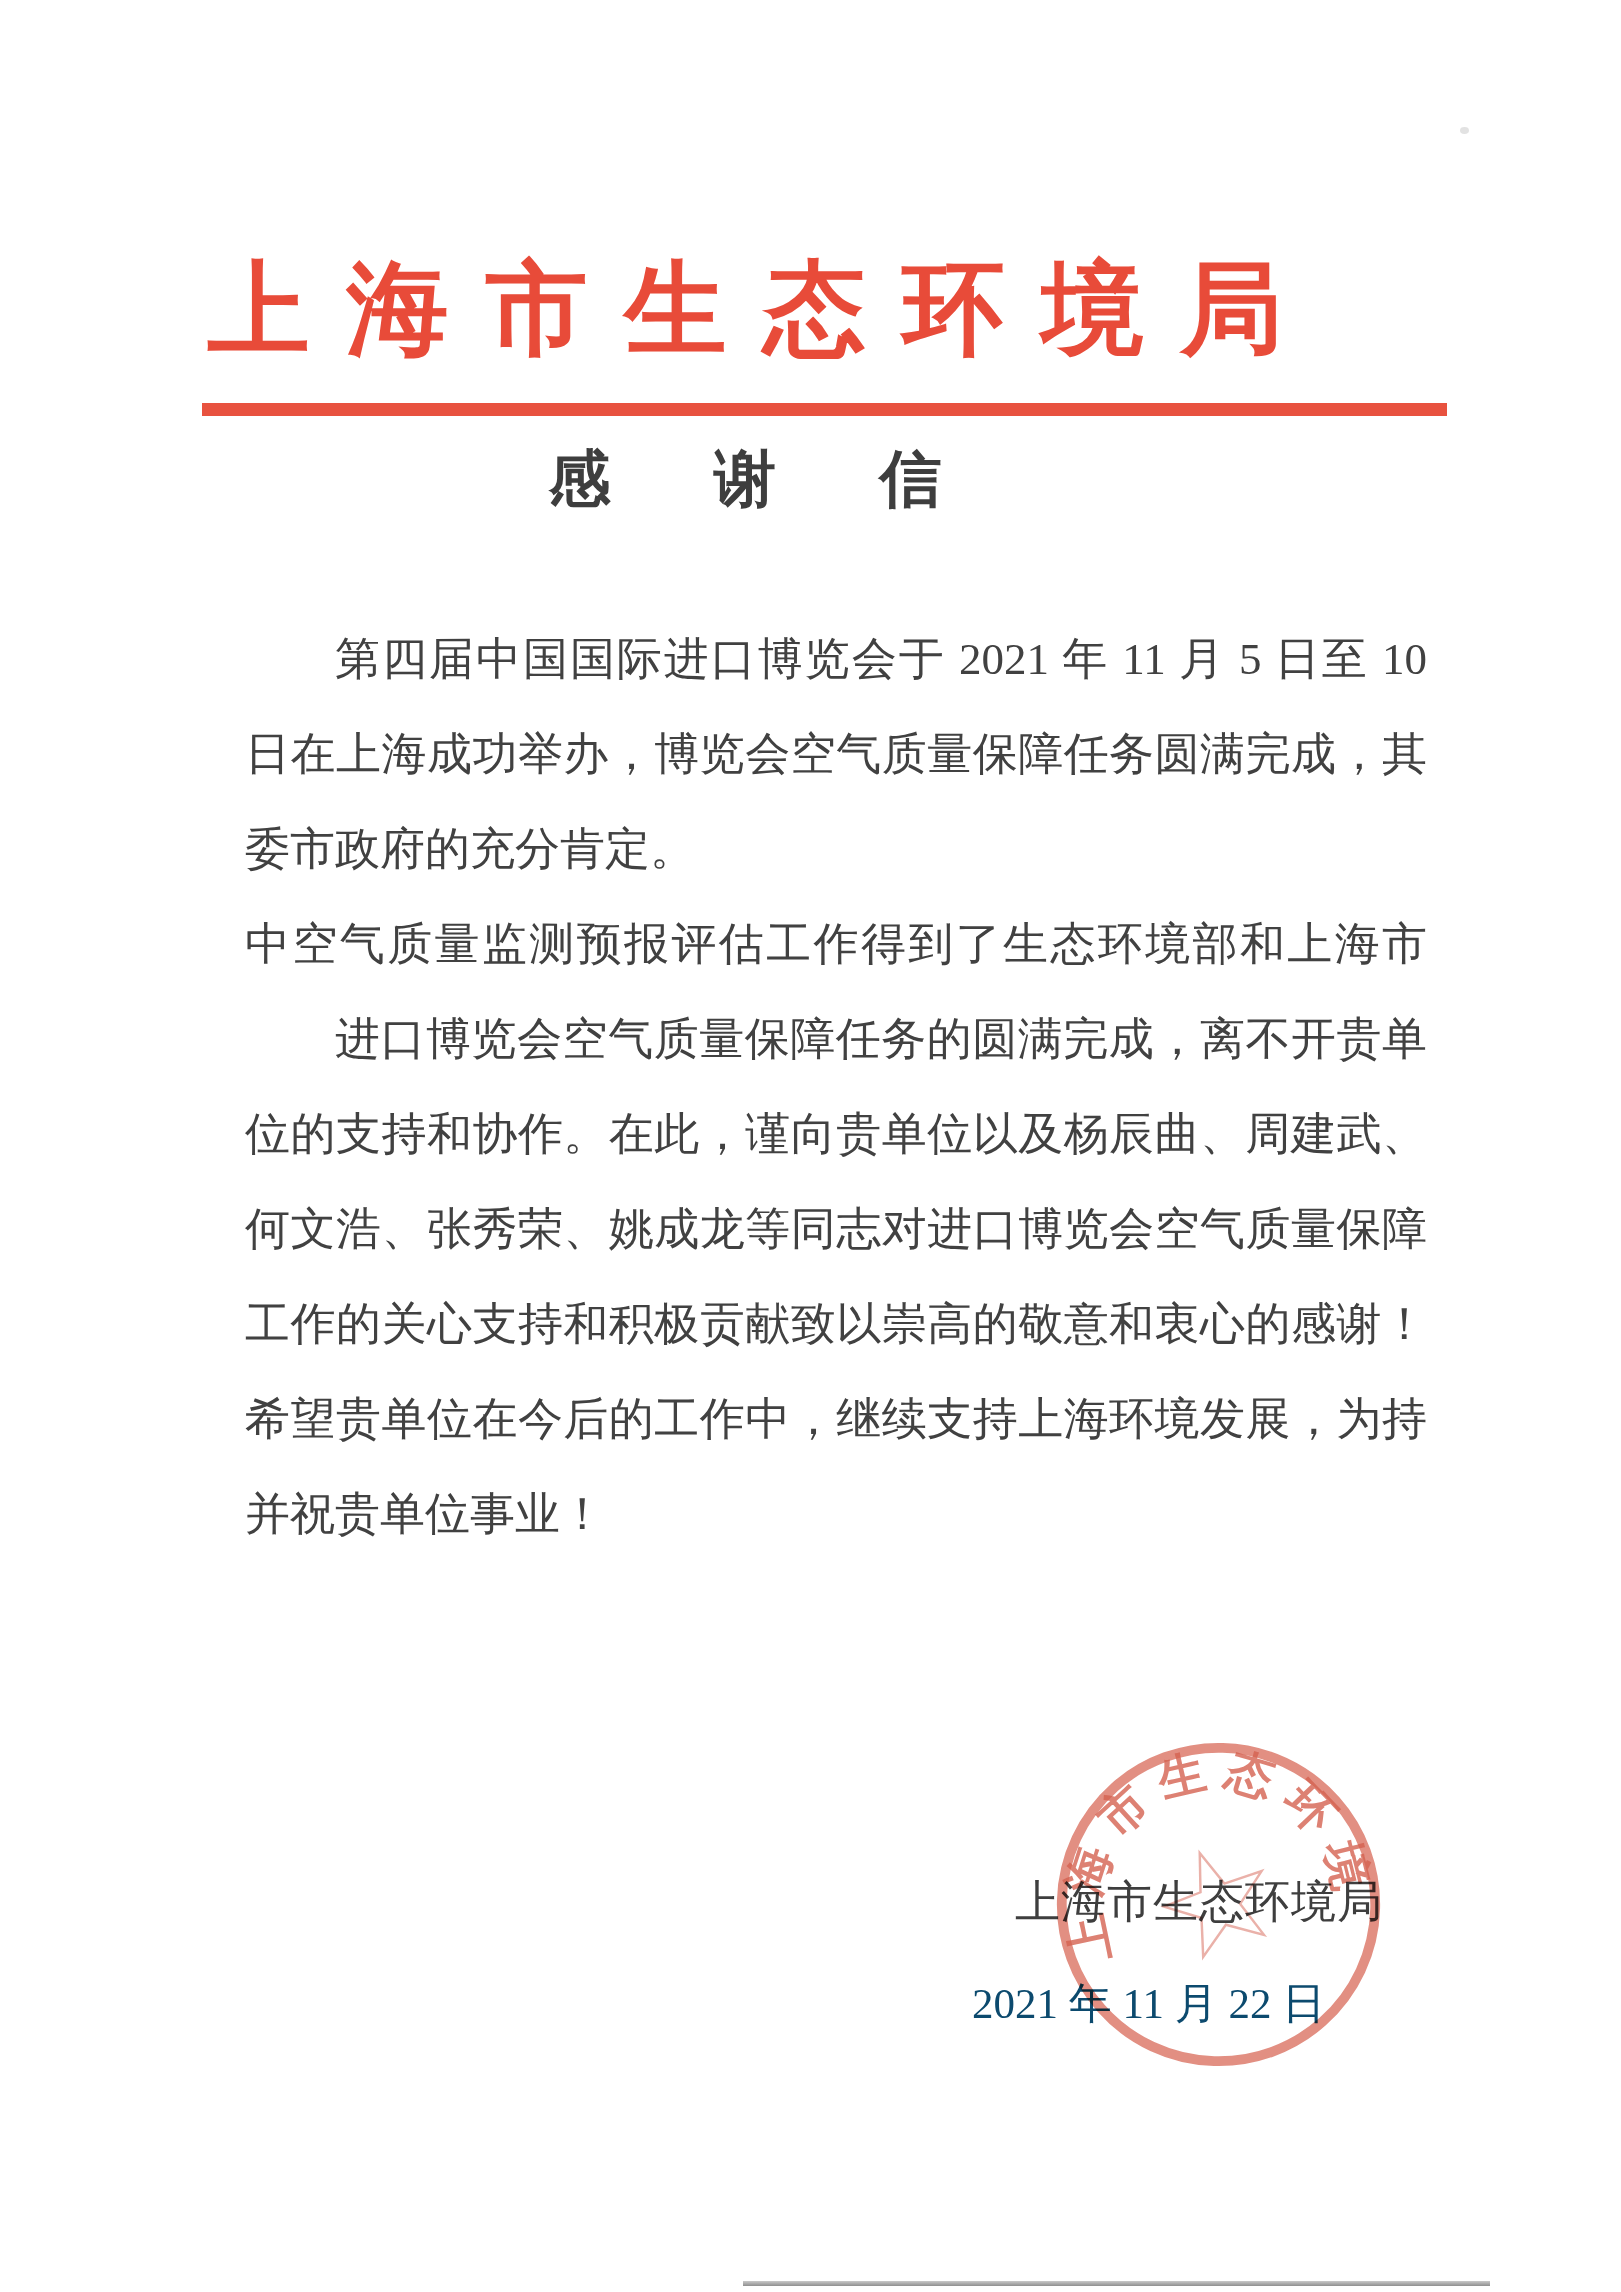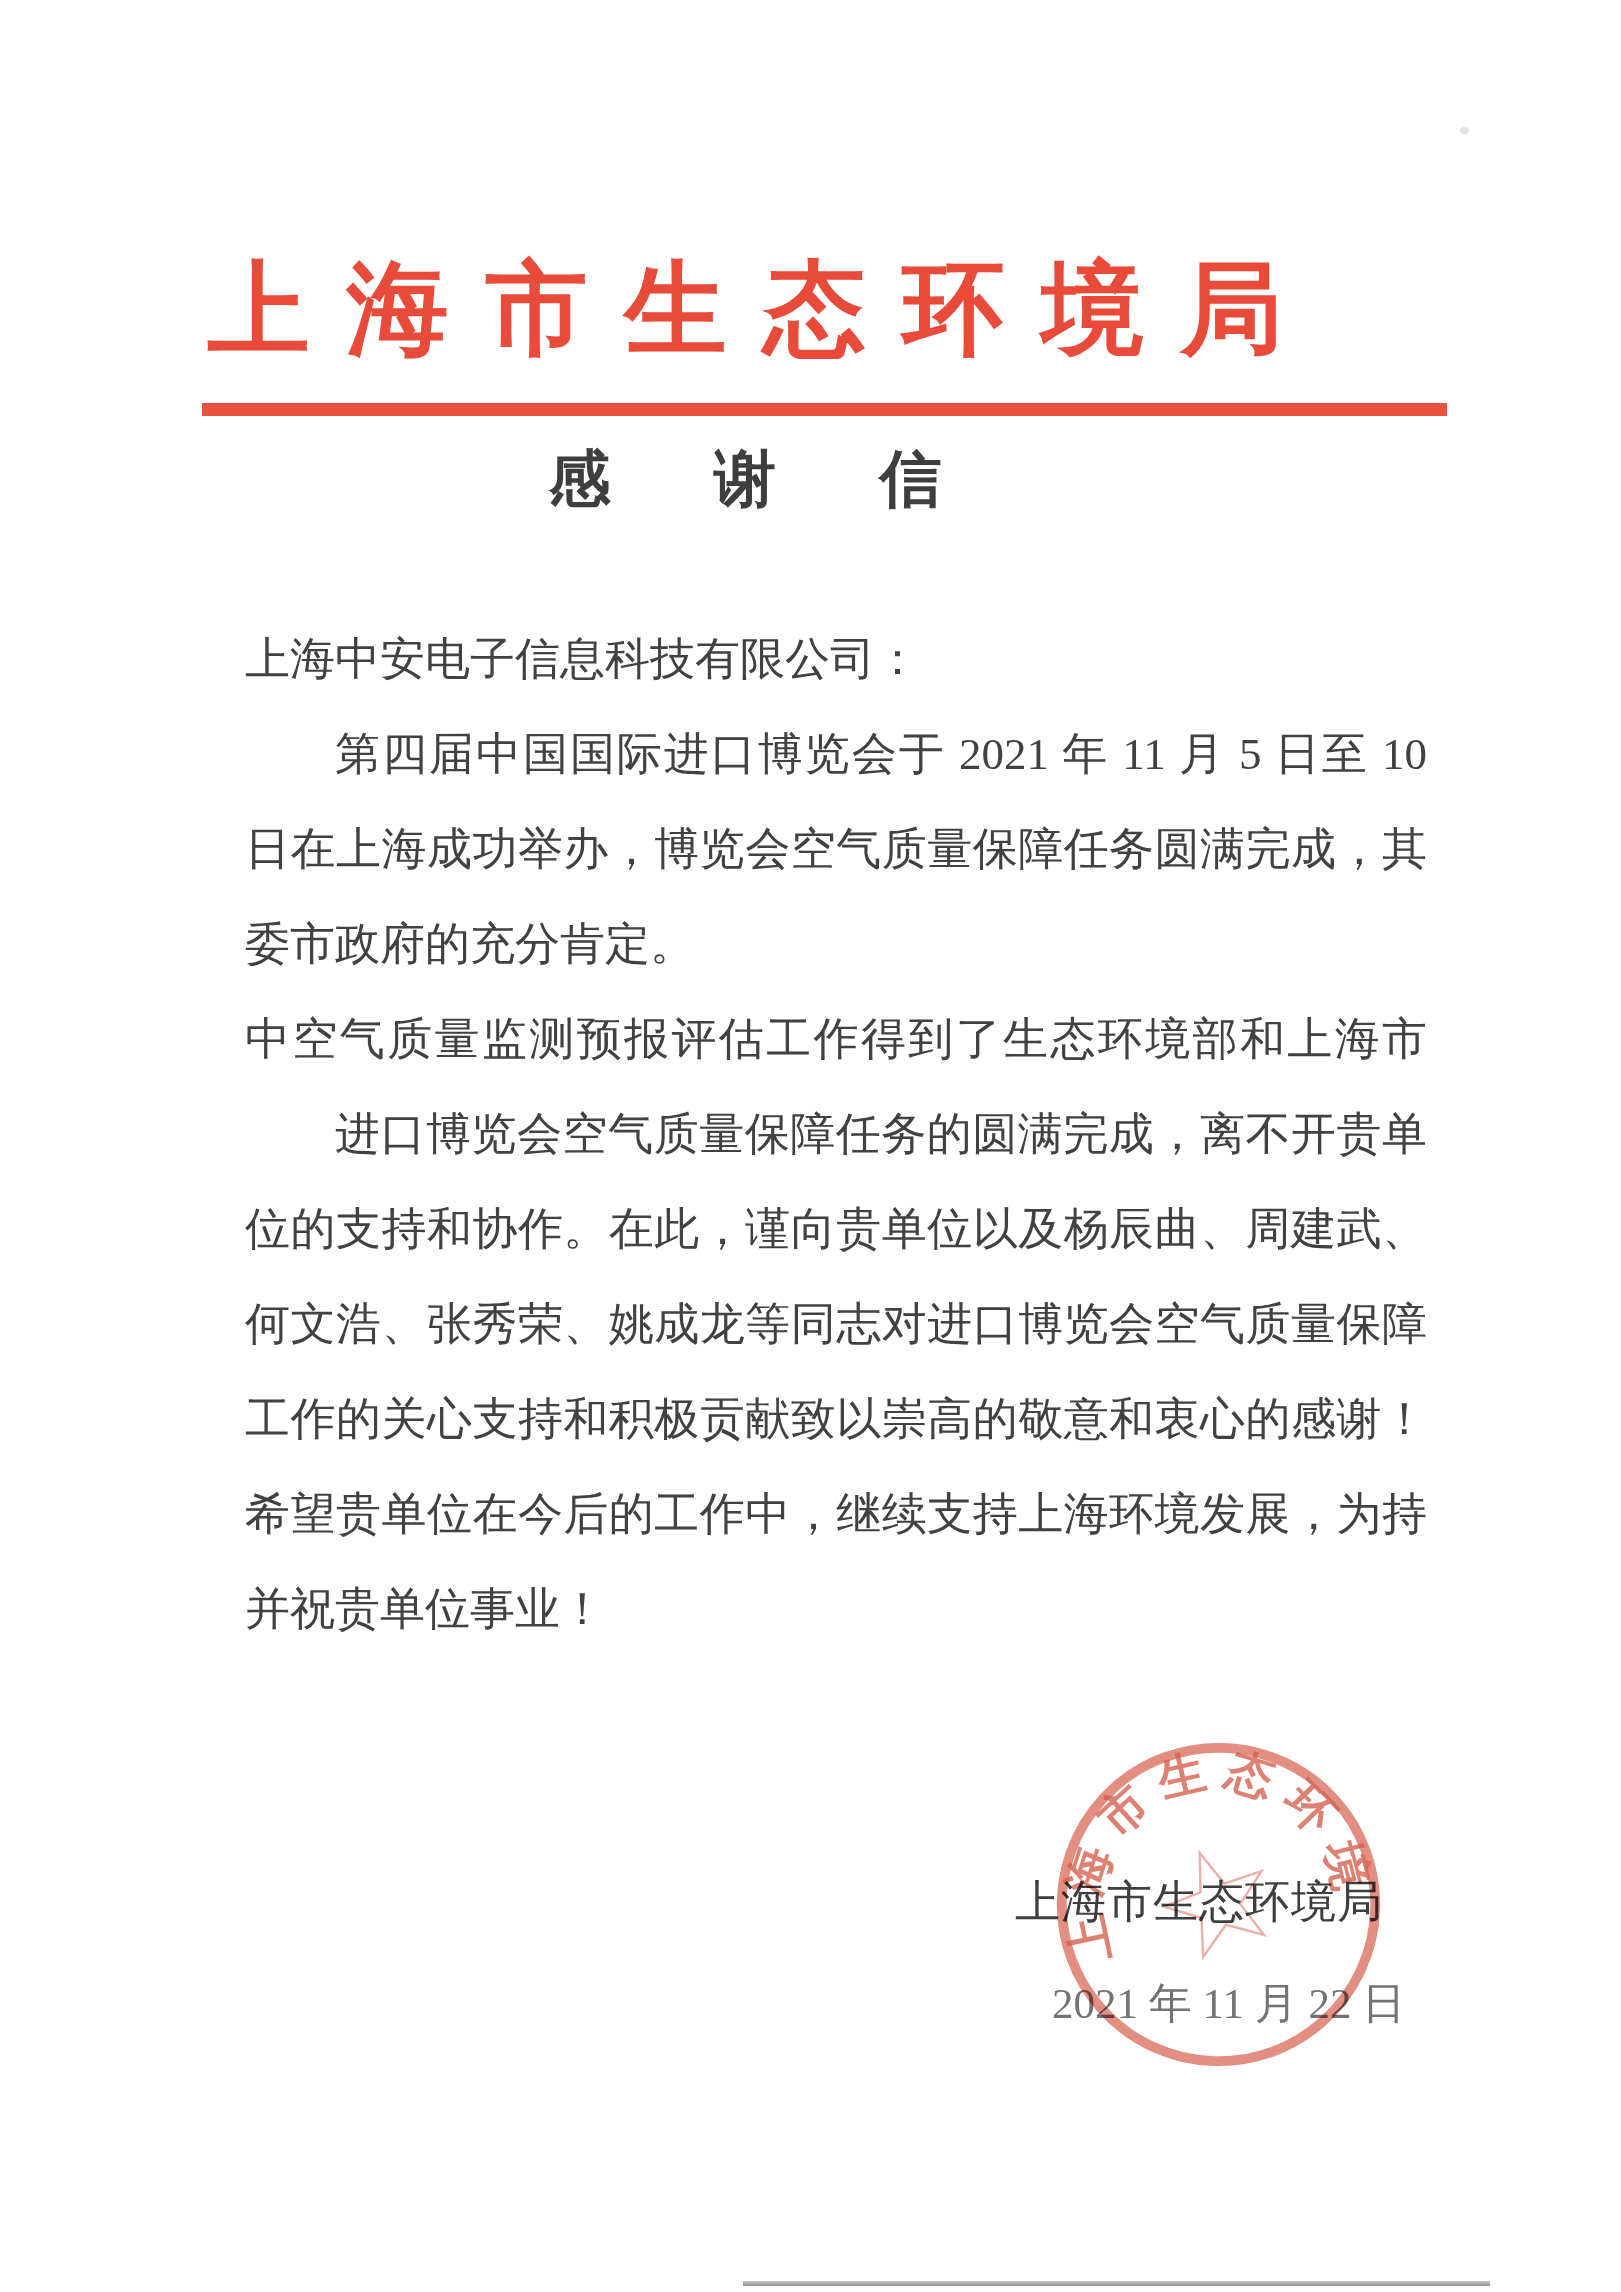--- a/index.html
+++ b/index.html
@@ -37,22 +37,22 @@
   }
   .body-line{height:95px;}
   .body-line.just{text-align:justify;text-align-last:justify;}
   .body-line.ind{padding-left:90px;}
   .sign-name{
     position:absolute;left:1015px;top:1872px;
     font-size:45px;color:#3e3e3e;letter-spacing:1px;
     white-space:nowrap;
   }
   .sign-date{
-    position:absolute;left:1052px;top:1975px;
-    font-size:43px;color:#737373;
+    position:absolute;left:972px;top:1975px;
+    font-size:43px;color:#0c4a6e;
     white-space:nowrap;
   }
   .seal{
     position:absolute;left:1051px;top:1737px;
     width:335px;height:335px;
     transform:rotate(-20deg);
     mix-blend-mode:multiply;
     opacity:.88;
     pointer-events:none;
   }
@@ -77,21 +77,20 @@
 
 <div class="page">
 
   <div class="letterhead-title">上海市生态环境局</div>
 
   <div class="red-rule"></div>
 
   <div class="doc-title">感 谢 信</div>
 
   <div class="letter-body">
-    <div class="body-line">上海中安电子信息科技有限公司：</div>
     <div>
         <div class="body-line just ind">第四届中国国际进口博览会于 2021 年 11 月 5 日至 10</div>
         <div class="body-line just">日在上海成功举办，博览会空气质量保障任务圆满完成，其</div>
         <div class="body-line">委市政府的充分肯定。</div>
         <div class="body-line just">中空气质量监测预报评估工作得到了生态环境部和上海市</div>
         <div class="body-line just ind">进口博览会空气质量保障任务的圆满完成，离不开贵单</div>
         <div class="body-line just">位的支持和协作。在此，谨向贵单位以及杨辰曲、周建武、</div>
         <div class="body-line just">何文浩、张秀荣、姚成龙等同志对进口博览会空气质量保障</div>
         <div class="body-line just">工作的关心支持和积极贡献致以崇高的敬意和衷心的感谢！</div>
         <div class="body-line just">希望贵单位在今后的工作中，继续支持上海环境发展，为持</div>

